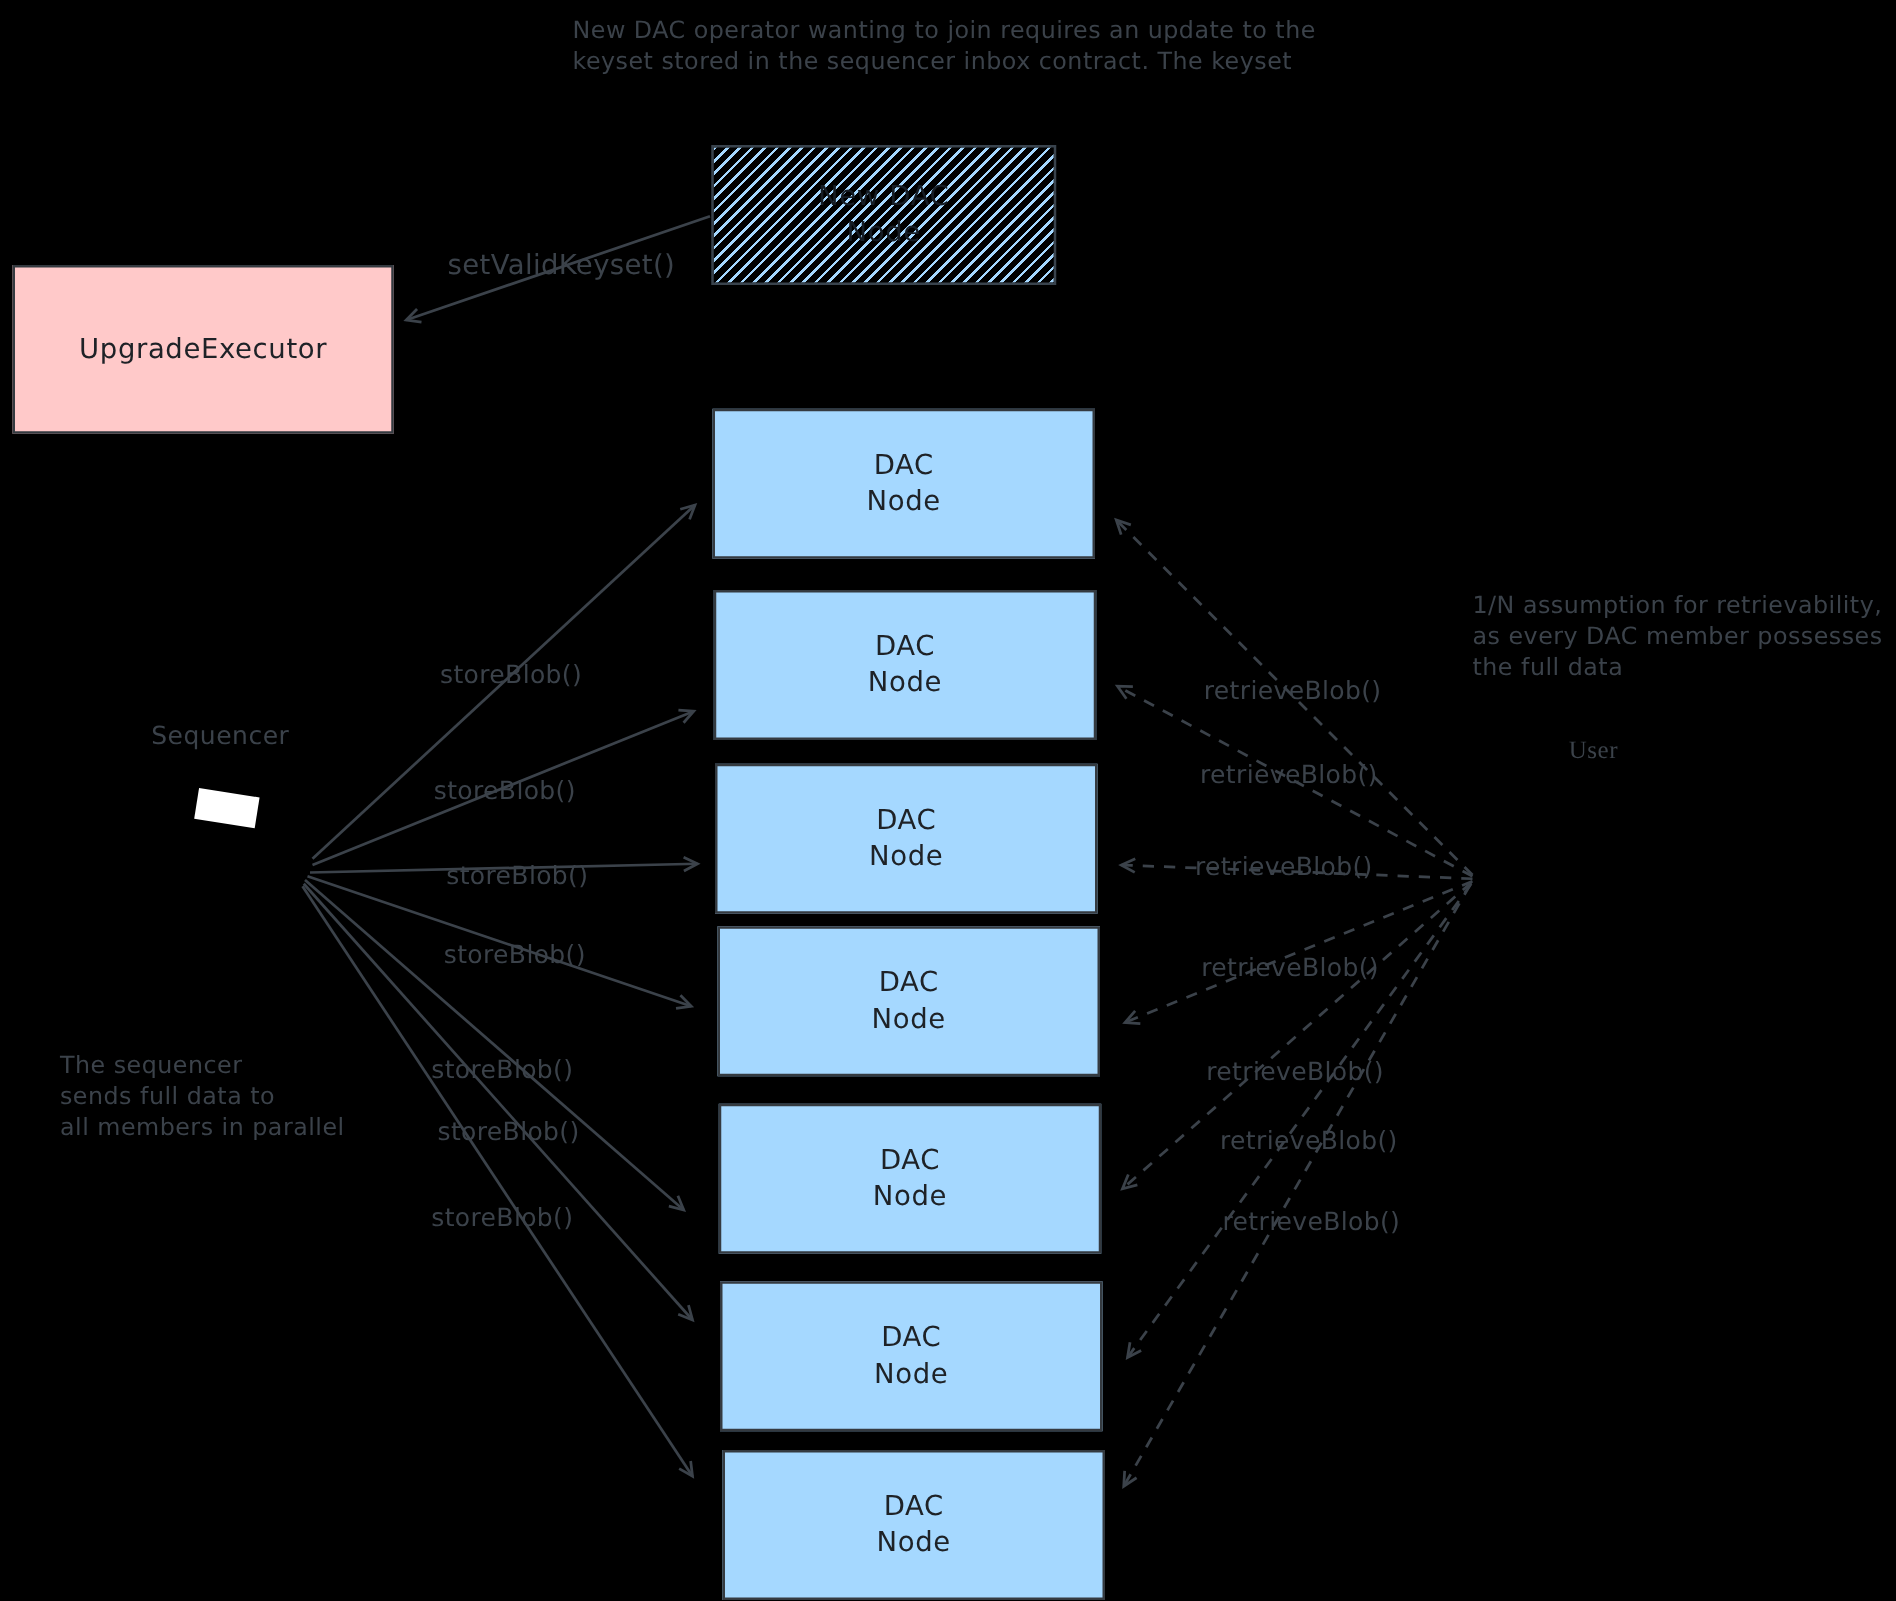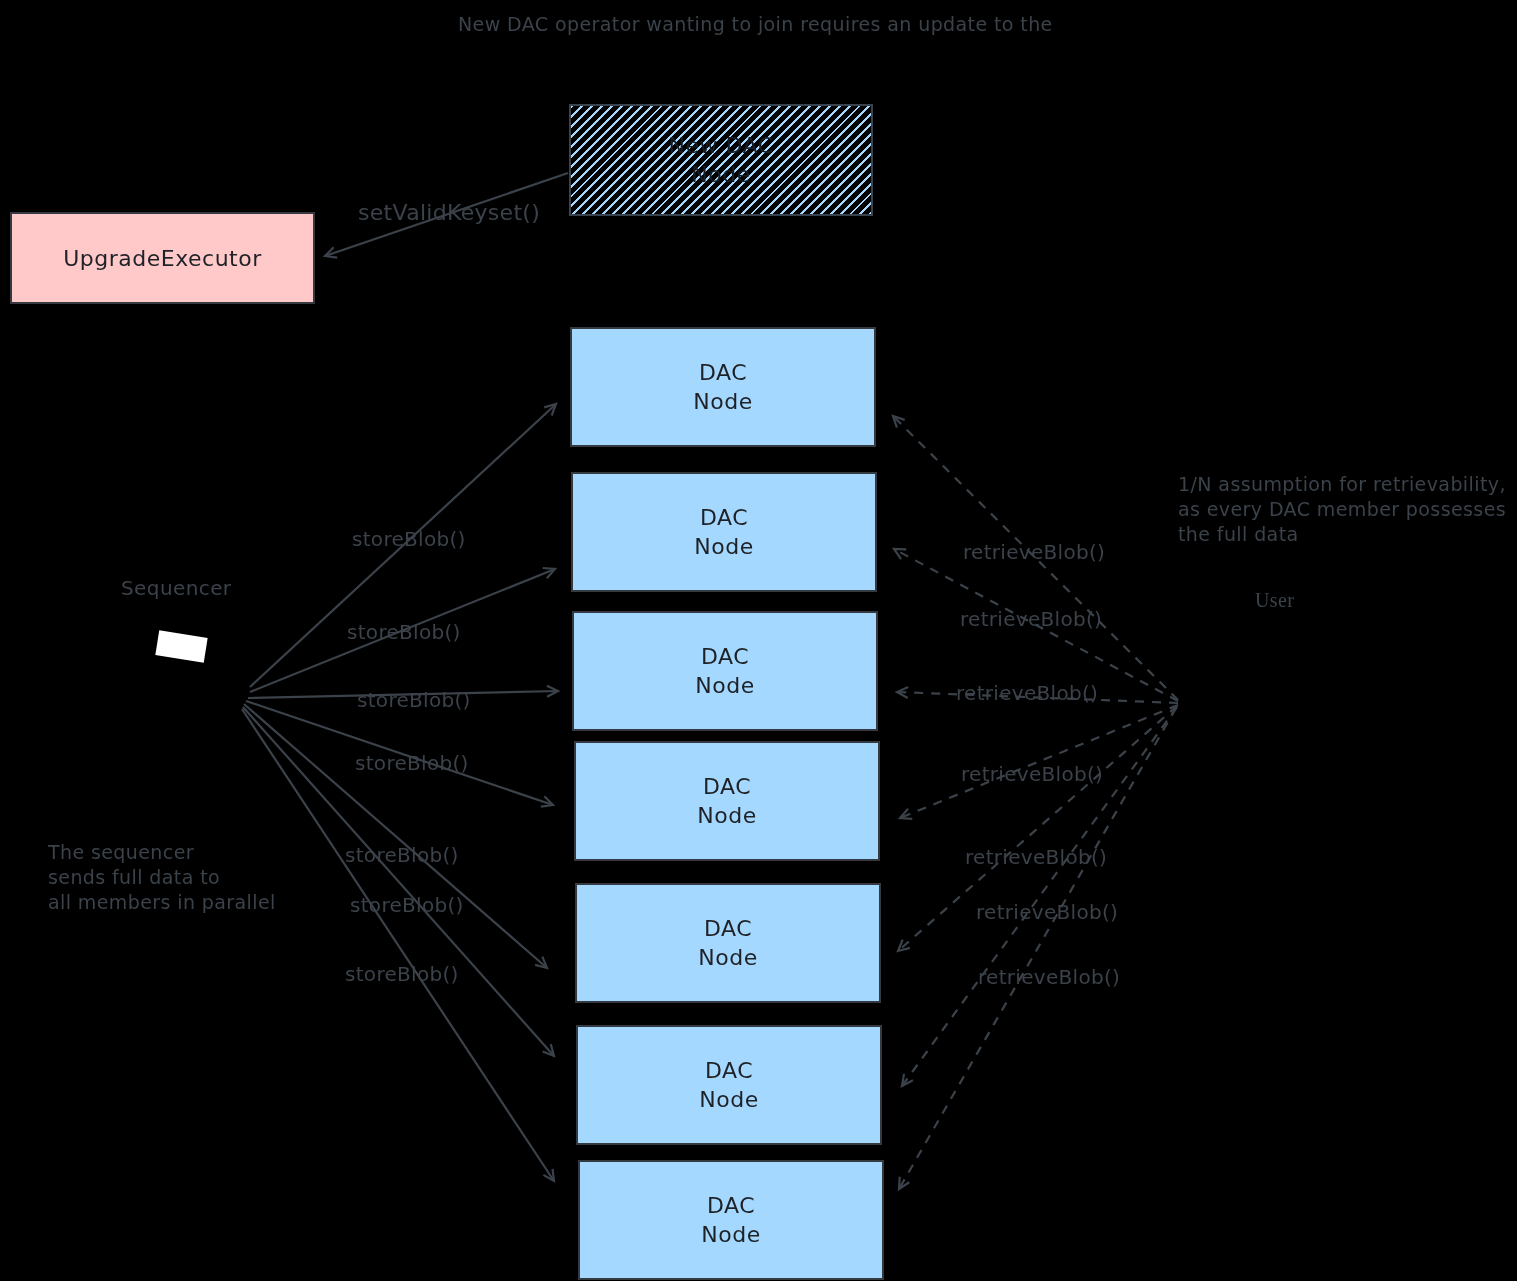--- a/index.html
+++ b/index.html
@@ -16,23 +16,23 @@
     font-family:"DejaVu Sans",sans-serif;overflow:hidden;
   }
   #arrows{position:absolute;left:0;top:0;width:1517px;height:1281px;}
   .note{position:absolute;color:var(--ink);font-size:19px;line-height:25px;letter-spacing:.4px;white-space:nowrap;}
   .lbl{position:absolute;color:var(--ink);font-size:20px;letter-spacing:.4px;white-space:nowrap;}
   .edge-lbl{position:absolute;color:var(--ink);font-size:20px;letter-spacing:.3px;white-space:nowrap;}
   .box{position:absolute;box-sizing:border-box;border:2px solid var(--border);
        display:flex;flex-direction:column;align-items:center;justify-content:center;
        color:var(--box-ink);font-size:22px;line-height:29px;letter-spacing:.5px;text-align:center;}
   .dac{left:572px;width:306px;height:120px;background:var(--dac-fill);}
-  .upgrade{left:10px;top:212px;width:305px;height:92px;background:var(--upgrade-fill);}
+  .upgrade{left:10px;top:212px;width:305px;height:135px;background:var(--upgrade-fill);}
   .hatch{
-    left:569px;top:104px;width:304px;height:112px;
+    left:569px;top:116px;width:276px;height:112px;
     background:repeating-linear-gradient(135deg,var(--dac-fill) 0 2px,rgba(0,0,0,0) 2px 7px);
     border-color:#39434d;color:#161d25;
   }
   .seq-icon{position:absolute;left:157px;top:634px;width:49px;height:25px;background:#ffffff;transform:rotate(9deg);}
 </style>
 </head>
 <body>
 
 <div id="canvas">
 
@@ -61,20 +61,21 @@
         <line x1="1178" y1="705" x2="900" y2="818" marker-end="url(#ah)"></line>
         <line x1="1177" y1="706" x2="898" y2="951" marker-end="url(#ah)"></line>
         <line x1="1177" y1="707" x2="902" y2="1086" marker-end="url(#ah)"></line>
         <line x1="1176" y1="708" x2="899" y2="1189" marker-end="url(#ah)"></line>
       </g>
     </g>
   </svg>
 
   <div class="note" style="left:458px;top:12px;">
     <div>New DAC operator wanting to join requires an update to the</div>
+    <div>keyset stored in the sequencer inbox contract. The keyset</div>
   </div>
 
   <div class="box hatch">
     <div>New DAC</div>
     <div>Node</div>
   </div>
 
   <div class="edge-lbl" style="left:358px;top:200px;font-size:22px;">setValidKeyset()</div>
 
   <div class="box upgrade">

